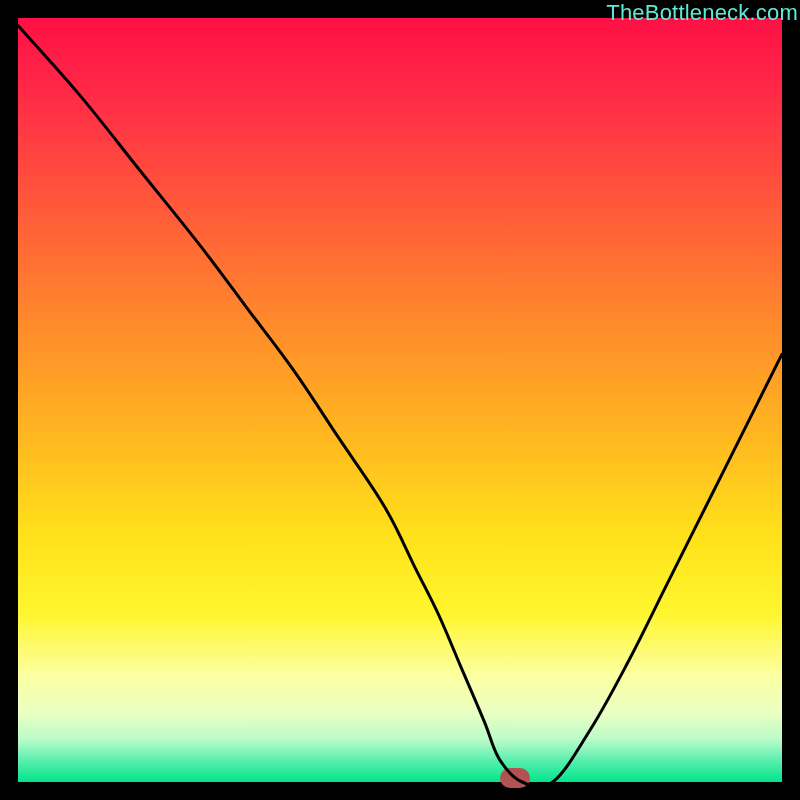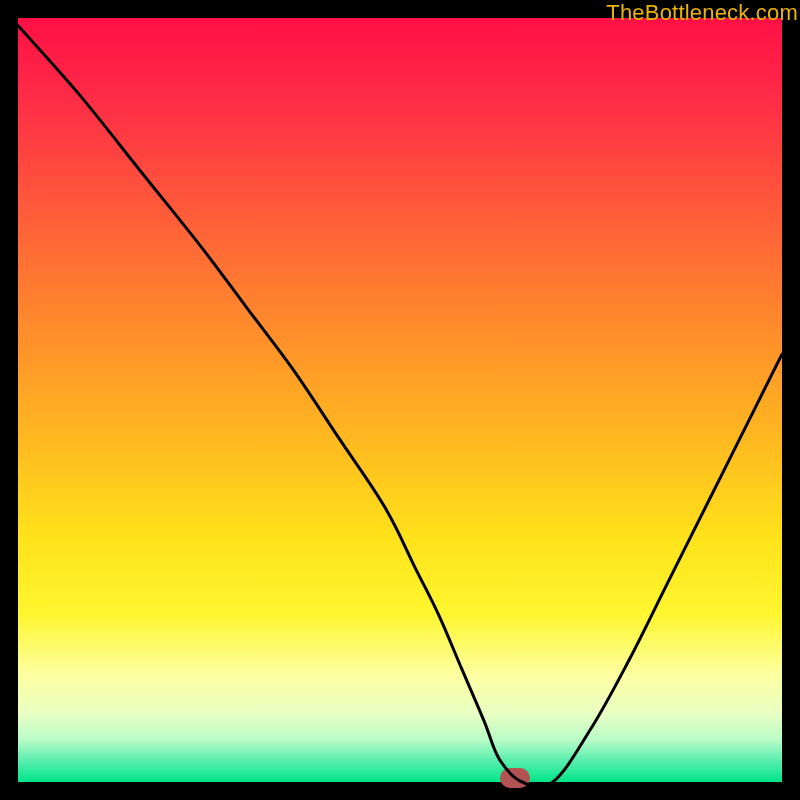--- a/index.html
+++ b/index.html
@@ -37,21 +37,21 @@
       #e9ffc3 91%,
       #b9fcc8 94.5%,
       #60efb0 97%,
       #00e58a 100%
     );
   }
   .watermark {
     position: absolute;
     top: 0px;
     right: 2px;
-    color: #eab308;
+    color: #5eead4;
     font-size: 22px;
     letter-spacing: 0.2px;
     font-weight: 500;
     z-index: 5;
     user-select: none;
   }
   .curve-svg {
     position: absolute;
     left: 0;
     top: 0;

